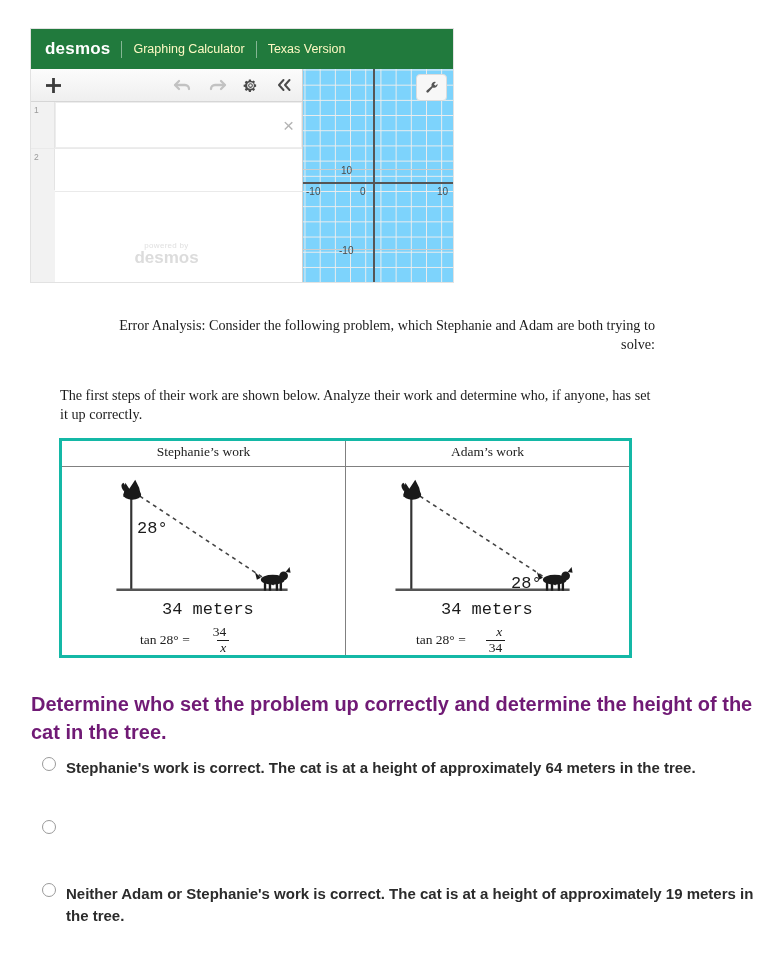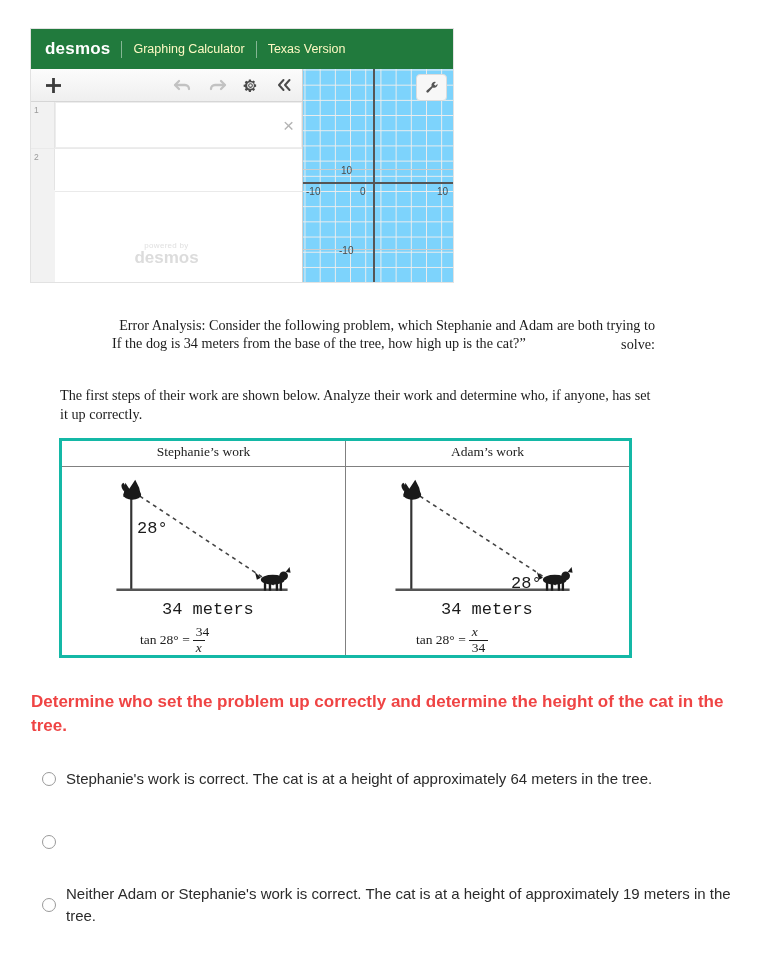--- a/index.html
+++ b/index.html
@@ -277,52 +277,52 @@
     position: absolute;
     font-family: "Liberation Serif", serif;
     font-size: 13.5px;
     color: #1c1c1c;
     display: flex;
     align-items: center;
   }
   .frac {
     display: inline-flex;
     flex-direction: column;
-    align-items: flex-start;
-    margin-left: 3px;
+    align-items: flex-end;
+    margin-left: 20px;
     line-height: 1.08;
   }
   .frac .num { padding: 0 3px; }
   .frac .den { padding: 0 3px; border-top: 1px solid #1c1c1c; }
   .ital { font-style: italic; }
 
   
   #question-red {
     position: absolute;
     left: 31px;
     top: 690px;
     width: 730px;
     font-family: "Liberation Sans", sans-serif;
-    font-size: 17px;
+    font-size: 20px;
     font-weight: bold;
-    color: #ef4444;
+    color: #701a75;
     line-height: 1.42;
   }
 
   #choices {
     position: absolute;
     left: 42px;
     top: 757px;
     width: 725px;
   }
   .choice {
     display: flex;
-    align-items: center;
     margin-bottom: 19px;
     min-height: 44px;
+    font-weight: bold;
   }
   .radio {
     width: 12px;
     height: 12px;
     border: 1px solid #9a9a9a;
     border-radius: 50%;
     background: #fff;
     flex: 0 0 auto;
     margin-right: 10px;
   }
@@ -426,21 +426,20 @@
     </div>
 
   </div>
 </div>
 
 <div id="worksheet">
 
   <div class="wk-text" id="para-1">Error Analysis:  Consider the following problem, which Stephanie and Adam are both trying to solve:</div>
 
   <div id="quote-block">
-    <div class="wk-text">If the dog is 34 meters from the base of the tree, how high up is the cat?”</div>
   </div>
 
   <div class="wk-text" id="para-2">The first steps of their work are shown below.  Analyze their work and determine who, if anyone, has set it up correctly.</div>
 
   <table id="work-table">
     <tbody>
         <tr>
       <td class="work-head">Stephanie’s work</td>
       <td class="work-head">Adam’s work</td>
     </tr>

